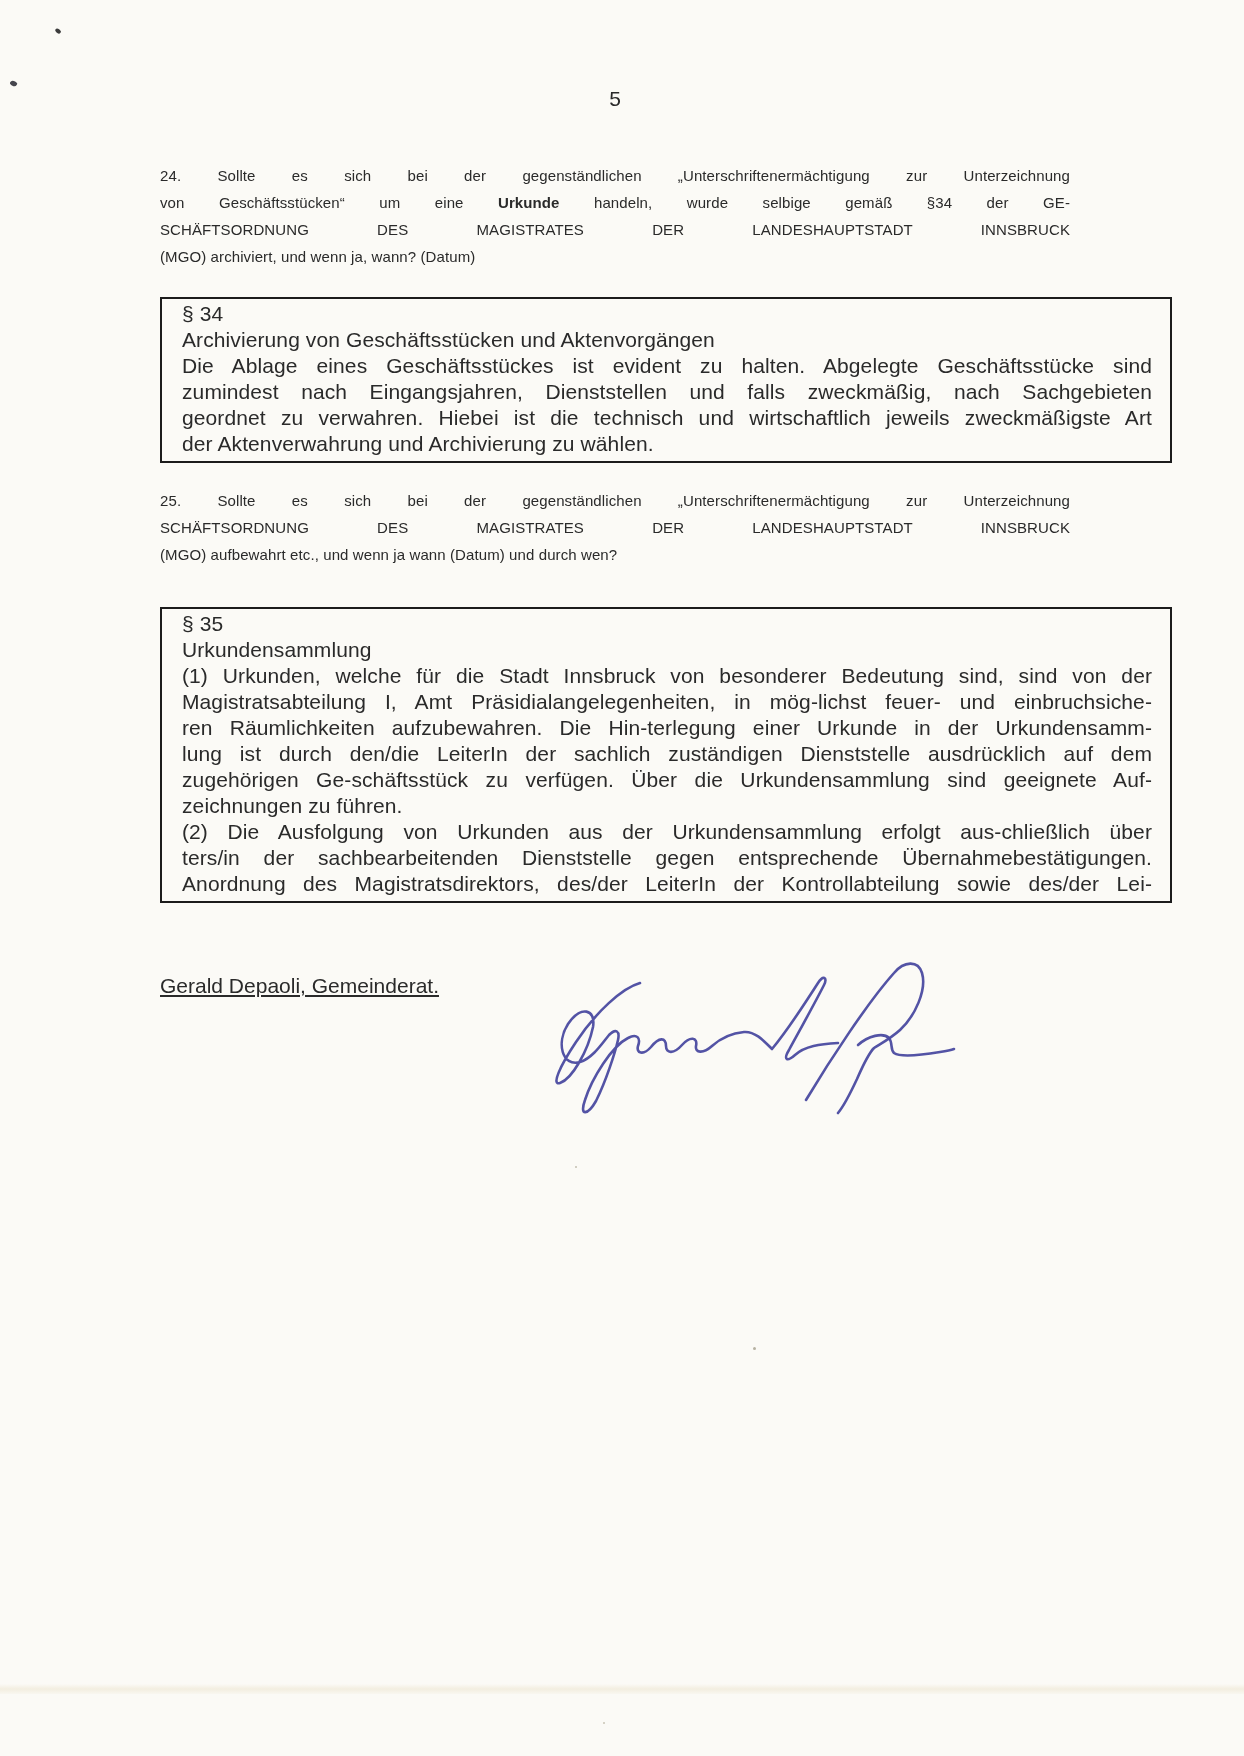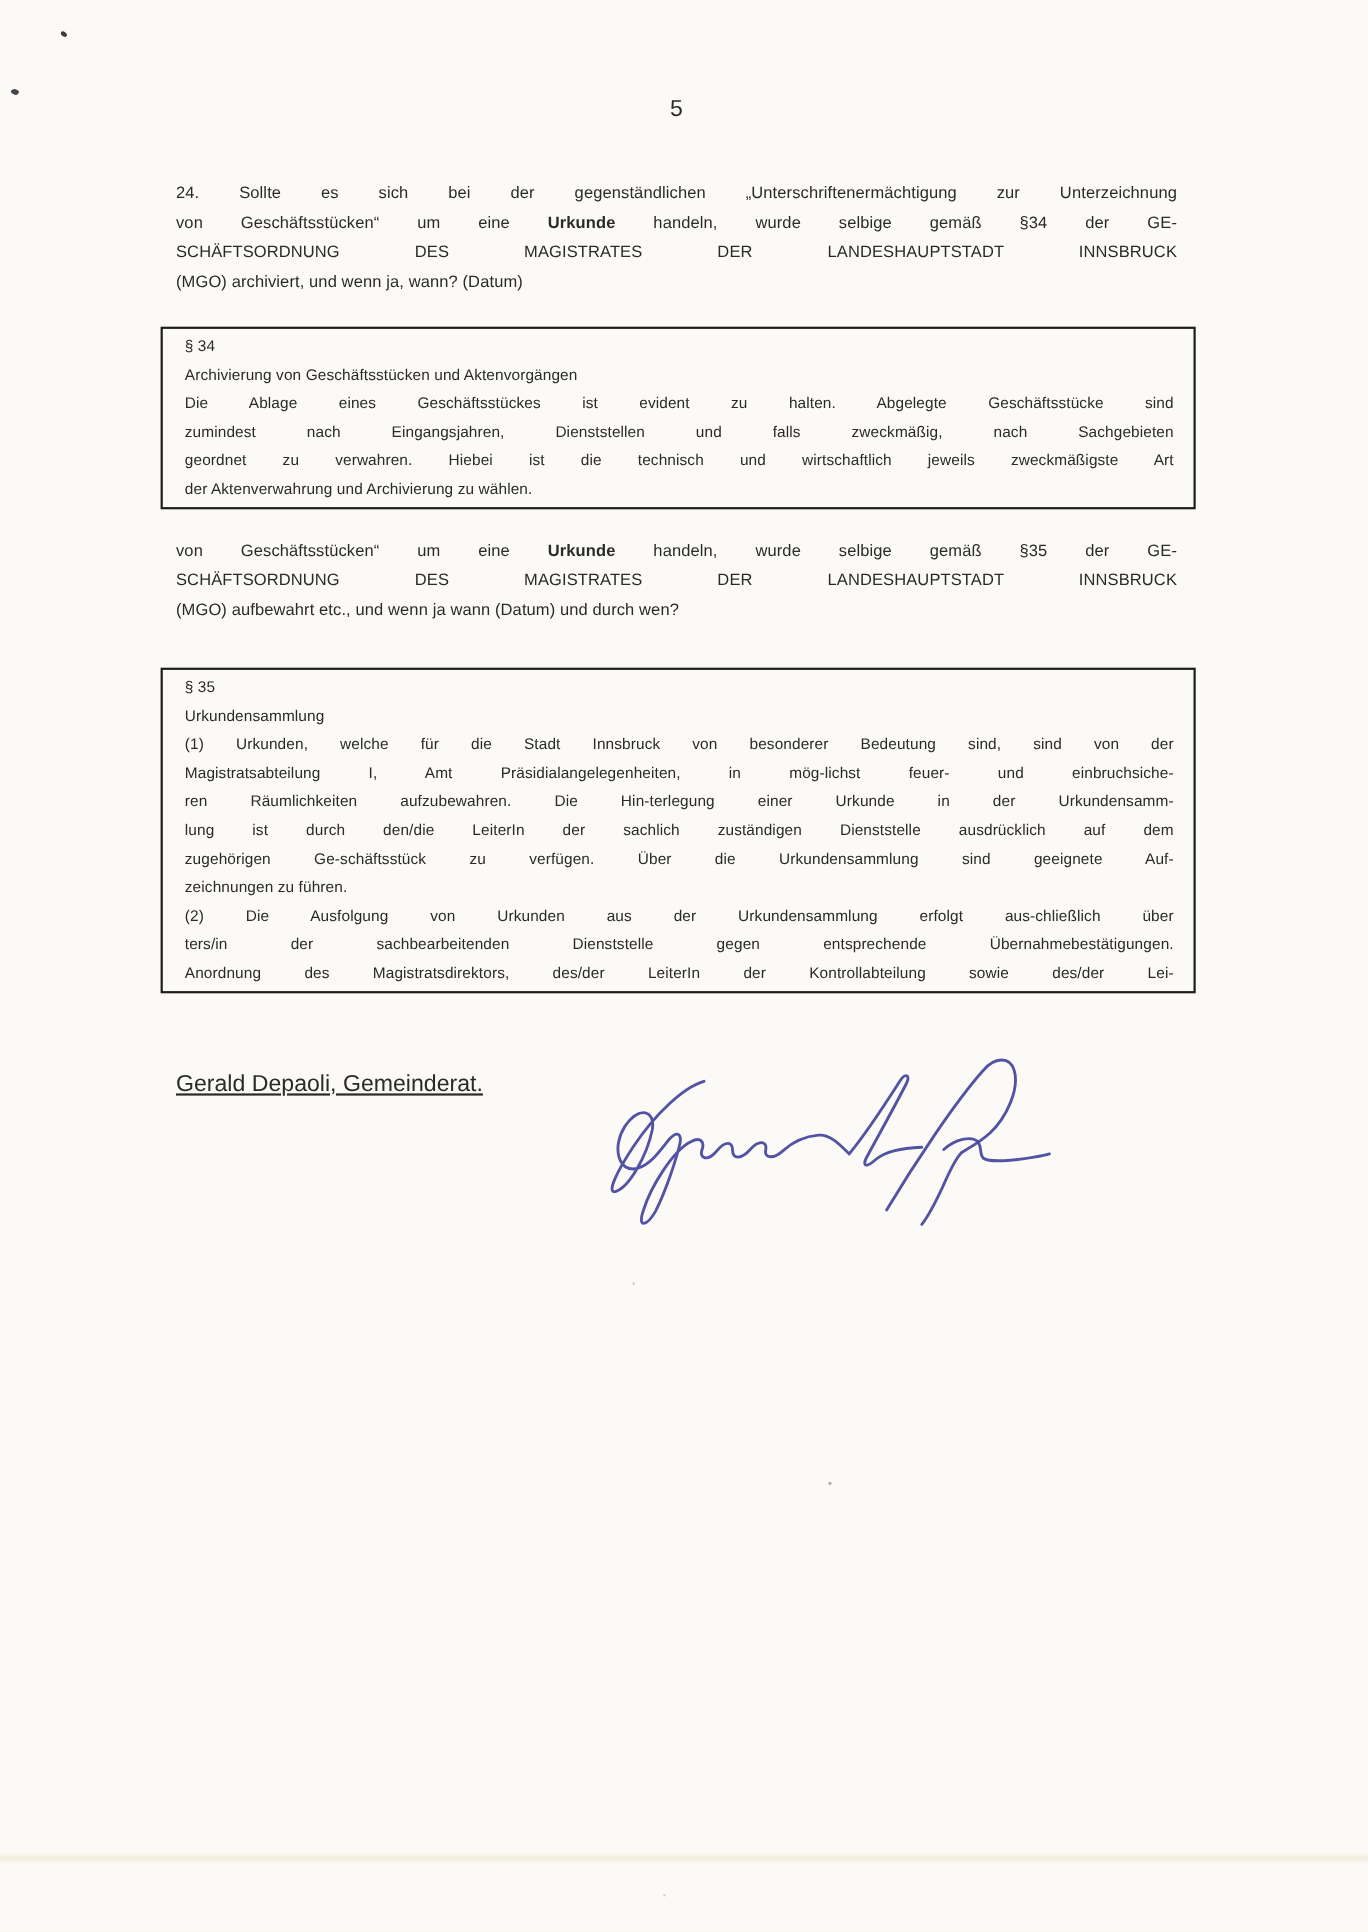--- a/index.html
+++ b/index.html
@@ -18,24 +18,24 @@
     text-align:center;font-size:21px;line-height:27px;
   }
   .para{
     position:absolute;left:146px;width:941px;box-sizing:border-box;
     padding:0 17px 0 14px;
     font-size:15px;line-height:27px;letter-spacing:0.1px;
   }
   .q24{top:162px;}
   .q25{top:487px;}
   .statute-box{
-    position:absolute;left:146px;width:941px;box-sizing:border-box;
+    position:absolute;left:160px;width:1012px;box-sizing:border-box;
     border:2px solid #1c1c1c;
     padding:2px 18px 4px 20px;
-    font-size:14px;line-height:26px;letter-spacing:0.1px;
+    font-size:21px;line-height:26px;letter-spacing:0.1px;
     background:transparent;
   }
   .box34{top:297px;}
   .box35{top:607px;}
   .statute-heading{text-align:center;}
   .statute-title{font-weight:normal;text-align:left;}
   .tline{text-align:justify;}
   .tline.fill{text-align-last:justify;-moz-text-align-last:justify;}
   .b{font-weight:bold;}
   .signer-line{
@@ -73,21 +73,21 @@
     <div class="statute-title tline">Archivierung von Geschäftsstücken und Aktenvorgängen</div>
     <div>
         <div class="tline fill"><span>Die Ablage eines Geschäftsstückes ist evident zu halten. Abgelegte Geschäftsstücke sind</span></div>
         <div class="tline fill"><span>zumindest nach Eingangsjahren, Dienststellen und falls zweckmäßig, nach Sachgebieten</span></div>
         <div class="tline fill"><span>geordnet zu verwahren. Hiebei ist die technisch und wirtschaftlich jeweils zweckmäßigste Art</span></div>
         <div class="tline"><span>der Aktenverwahrung und Archivierung zu wählen.</span></div>
       </div>
   </div>
 
   <div class="para q25">
-      <div class="tline fill"><span>von Geschäftsstücken“ um eine </span><span class="b">Urkunde</span><span> handeln, wurde selbige gemäß §35 der GE-</span></div>
+      <div class="tline fill"><span>25. Sollte es sich bei der gegenständlichen „Unterschriftenermächtigung zur Unterzeichnung</span></div>
       <div class="tline fill"><span>SCHÄFTSORDNUNG DES MAGISTRATES DER LANDESHAUPTSTADT INNSBRUCK</span></div>
       <div class="tline"><span>(MGO) aufbewahrt etc., und wenn ja wann (Datum) und durch wen?</span></div>
     </div>
 
   <div class="statute-box box35">
     <div class="statute-heading tline">§ 35</div>
     <div class="statute-title tline">Urkundensammlung</div>
     <div>
         <div class="tline fill"><span>(1) Urkunden, welche für die Stadt Innsbruck von besonderer Bedeutung sind, sind von der</span></div>
         <div class="tline fill"><span>Magistratsabteilung I, Amt Präsidialangelegenheiten, in mög-lichst feuer- und einbruchsiche-</span></div>

